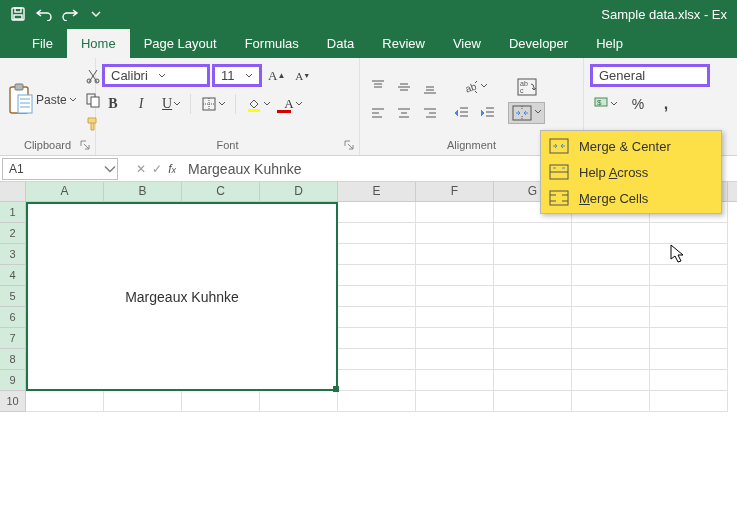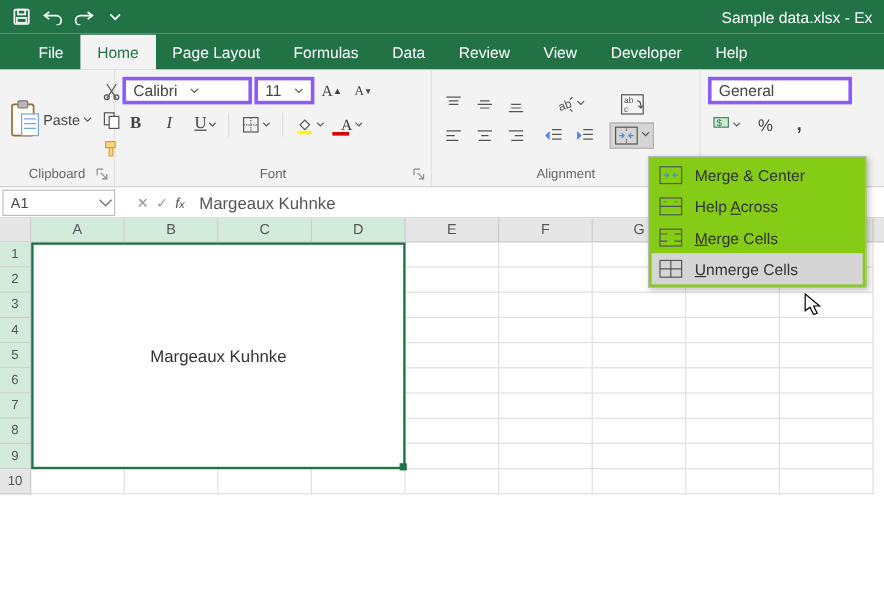--- a/index.html
+++ b/index.html
@@ -18,27 +18,27 @@
   .group-label { font-size: 11px; color: #666; text-align: center; padding: 2px 0 2px; border-top: 0px; }
   .group-content { flex: 1; display: flex; align-items: center; gap: 4px; }
   .dlauncher { position: absolute; right: 2px; bottom: 2px; width: 14px; height: 14px; }
   .dlauncher svg { stroke: #888; fill: none; stroke-width: 1; }
   .vstack { display: flex; flex-direction: column; align-items: center; gap: 0; }
   .icon-btn { min-width: 22px; height: 22px; display: flex; align-items: center; justify-content: center; border: 1px solid transparent; padding: 0 3px; }
   .combo { display: flex; align-items: center; background: #fff; border: 3px solid #8b5cf6; height: 23px; }
   .combo span.val { padding: 0 6px; font-size: 13px; min-width: 40px; }
   .combo .arr { width: 16px; display: flex; justify-content: center; }
   .row { display: flex; align-items: center; gap: 2px; }
-  .merge-menu { position: absolute; z-index: 50; background: #84cc16; border: 1px solid #b8b8b8; box-shadow: 2px 2px 5px rgba(0,0,0,0.25); padding: 2px; }
+  .merge-menu { position: absolute; z-index: 50; background: #fde047; border: 1px solid #b8b8b8; box-shadow: 2px 2px 5px rgba(0,0,0,0.25); padding: 2px; }
   .merge-item { display: flex; align-items: center; gap: 10px; padding: 5px 18px 5px 6px; font-size: 13px; color: #333; cursor: default; }
   .merge-item.hover { background: #d5d5d5; }
   .merge-item .ic { width: 20px; height: 16px; }
   .underline { text-decoration: underline; }
   .namebox-row { height: 26px; display: flex; align-items: center; border-bottom: 1px solid #d4d4d4; background: #fff; }
-  .namebox { width: 94px; border: 1px solid #bfbfbf; height: 22px; margin-left: 2px; display: flex; align-items: center; }
+  .namebox { width: 116px; border: 1px solid #bfbfbf; height: 22px; margin-left: 2px; display: flex; align-items: center; }
   .namebox span { padding-left: 6px; font-size: 12px; flex: 1; }
   .fx-btns { display: flex; align-items: center; gap: 6px; margin-left: 18px; color: #9a9a9a; }
   .formula-bar { flex: 1; padding-left: 12px; font-size: 14px; color: #555; }
   .sheet { display: flex; flex-direction: column; height: calc(508px - 28px - 30px - 98px - 26px); }
   .col-headers { height: 20px; display: flex; background: #e6e6e6; border-bottom: 1px solid #ccc; font-size: 12px; }
   .corner { width: 26px; border-right: 1px solid #ccc; background: #e6e6e6; }
   .ch { width: 78px; border-right: 1px solid #ccc; text-align: center; line-height: 19px; color: #555; }
   .ch.sel { background: #d3ebdb; }
   .rows { display: flex; }
   .row-headers { display: flex; flex-direction: column; }
@@ -360,28 +360,20 @@
     <div class="merge-item">
       <svg class="ic" viewBox="0 0 20 16" stroke="#555" fill="none">
           <rect x="1" y="1" width="18" height="14"></rect>
           <line x1="1" y1="5" x2="7" y2="5"></line>
           <line x1="13" y1="5" x2="19" y2="5"></line>
           <line x1="1" y1="11" x2="7" y2="11"></line>
           <line x1="13" y1="11" x2="19" y2="11"></line>
         </svg>
       <span><span class="underline">M</span><span>erge Cells</span></span>
     </div>
-    <div class="merge-item hover">
-      <svg class="ic" viewBox="0 0 20 16" stroke="#555" fill="none">
-          <rect x="1" y="1" width="18" height="14"></rect>
-          <line x1="10" y1="1" x2="10" y2="15"></line>
-          <line x1="1" y1="8" x2="19" y2="8"></line>
-        </svg>
-      <span><span class="underline">U</span><span>nmerge Cells</span></span>
-    </div>
   </div>
   <svg class="cursor-arrow" style="left:670px;top:186px" width="16" height="20" viewBox="0 0 16 20">
       <path d="M1 1 L1 15 L5 12 L8 18 L11 17 L8 11 L13 11 Z" fill="#fff" stroke="#000" stroke-width="1"></path>
     </svg>
 </div>
 
 <div class="namebox-row">
   <div class="namebox">
     <span>A1</span>
     <svg width="14" height="10" viewBox="0 0 10 8">

